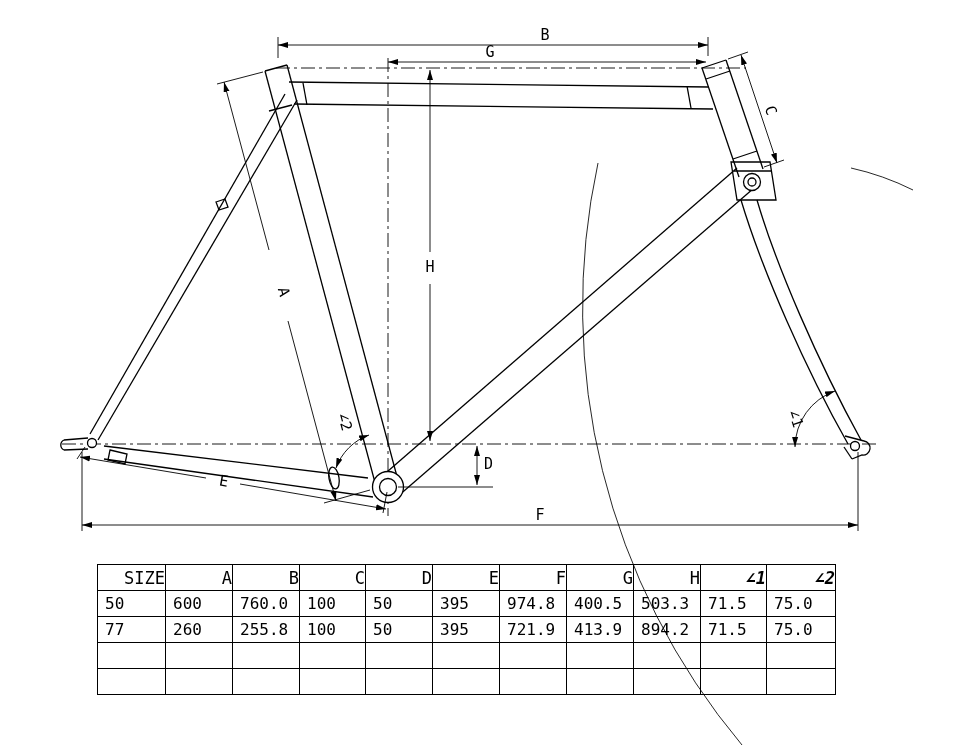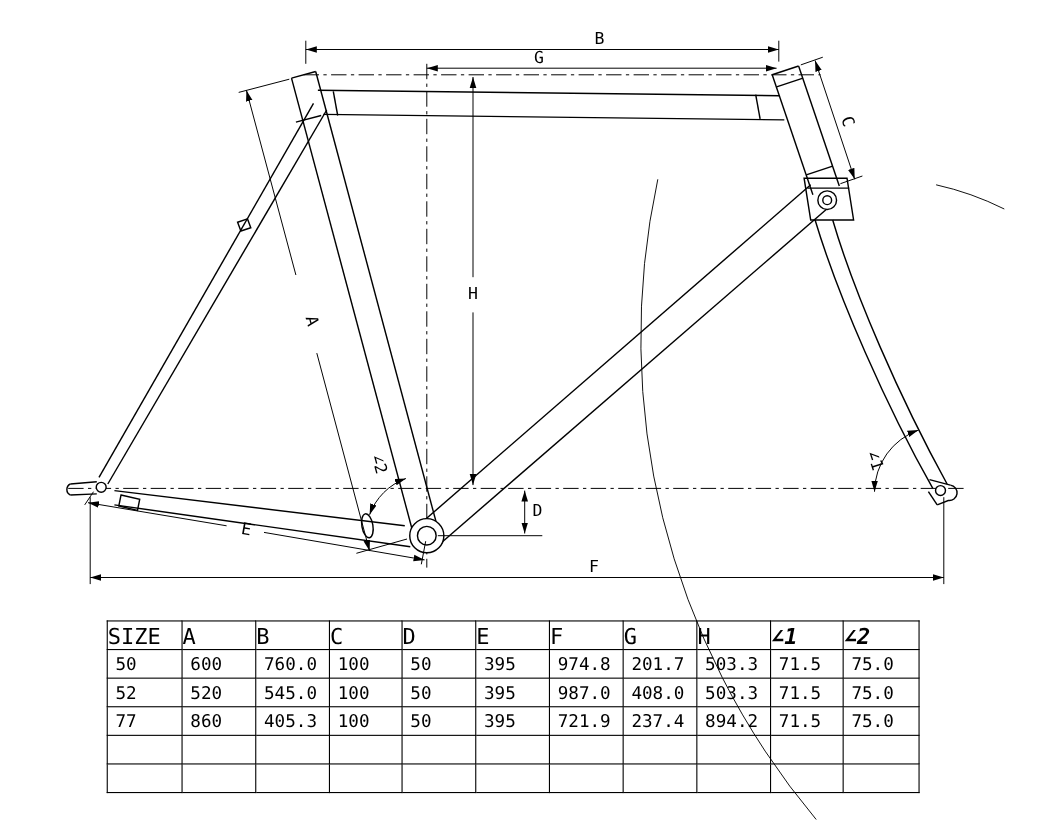--- a/index.html
+++ b/index.html
@@ -11,21 +11,21 @@
   .thin{stroke:#000;stroke-width:.85;fill:none;}
   .tube{stroke:#000;stroke-width:1.3;fill:none;}
   .tubef{stroke:#000;stroke-width:1.3;fill:#fff;}
   .dim{stroke:#000;stroke-width:.9;fill:none;}
   .lbl{font:15px "DejaVu Sans Mono","DejaVu Sans",monospace;fill:#000;}
   
   .dim-table{position:absolute;left:97px;top:564px;width:739px;z-index:1;
              border-collapse:collapse;table-layout:fixed;background:transparent;}
   .dim-table th,.dim-table td{border:1.6px solid #000;height:25px;font-size:16px;
              font-weight:400;padding:0 0 0 7px;text-align:left;color:#000;overflow:hidden;}
-  .dim-table th{text-align:left;padding:0;font-size:20px;}
+  .dim-table th{text-align:right;padding:0;font-size:17px;}
   .dim-table th.angle{font-style:italic;font-weight:700;}
 </style>
 </head>
 <body>
 
 <div class="canvas">
 
   <table class="dim-table">
     <colgroup>
       <col style="width:68px">
@@ -57,47 +57,34 @@
     </thead>
     <tbody>
       <tr>
         <td>50</td>
         <td>600</td>
         <td>760.0</td>
         <td>100</td>
         <td>50</td>
         <td>395</td>
         <td>974.8</td>
-        <td>201.7</td>
+        <td>400.5</td>
         <td>503.3</td>
         <td>71.5</td>
         <td>75.0</td>
       </tr>
       <tr>
-        <td>52</td>
-        <td>520</td>
-        <td>545.0</td>
-        <td>100</td>
-        <td>50</td>
-        <td>395</td>
-        <td>987.0</td>
-        <td>408.0</td>
-        <td>503.3</td>
-        <td>71.5</td>
-        <td>75.0</td>
-      </tr>
-      <tr>
         <td>77</td>
-        <td>860</td>
-        <td>405.3</td>
+        <td>260</td>
+        <td>255.8</td>
         <td>100</td>
         <td>50</td>
         <td>395</td>
         <td>721.9</td>
-        <td>237.4</td>
+        <td>413.9</td>
         <td>894.2</td>
         <td>71.5</td>
         <td>75.0</td>
       </tr>
       <tr>
         <td></td>
           <td></td>
         <td></td>
           <td></td>
         <td></td>

